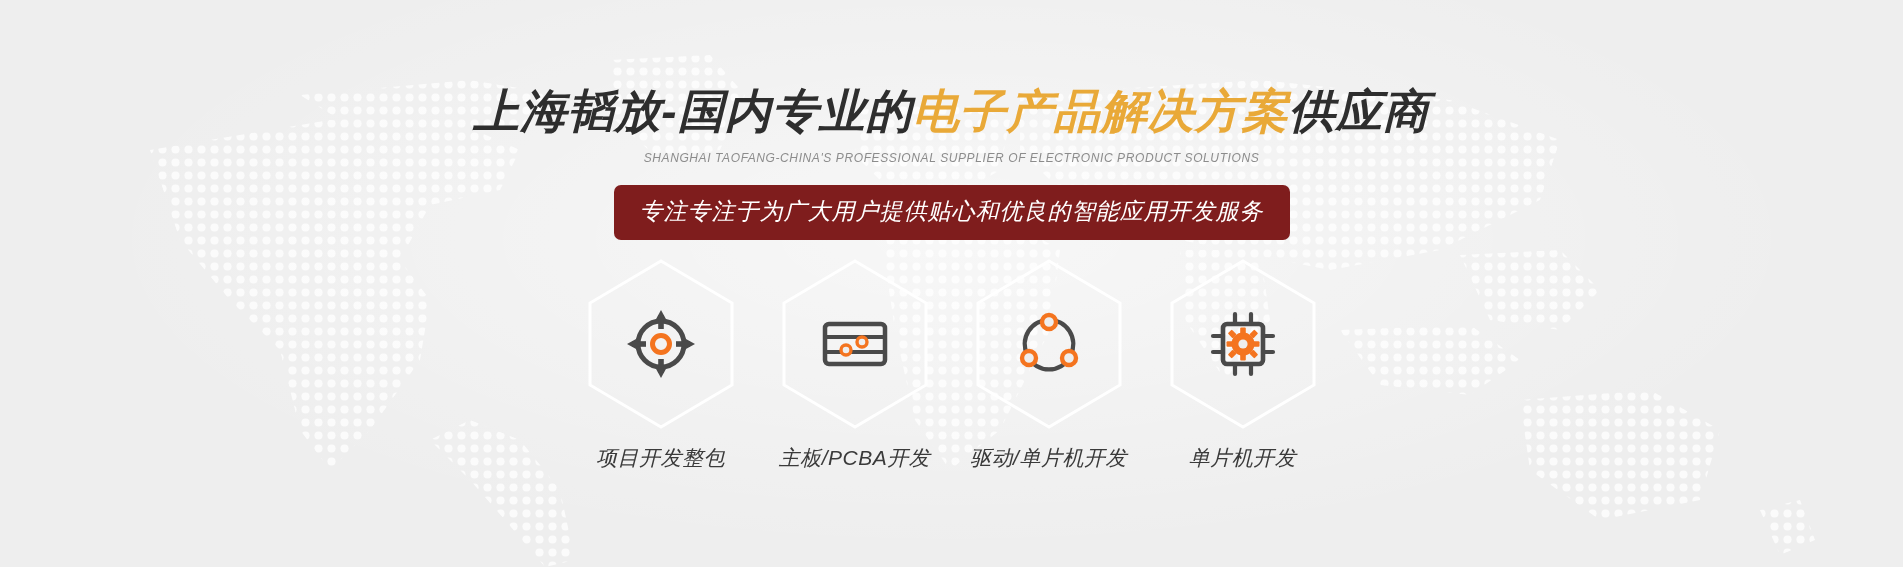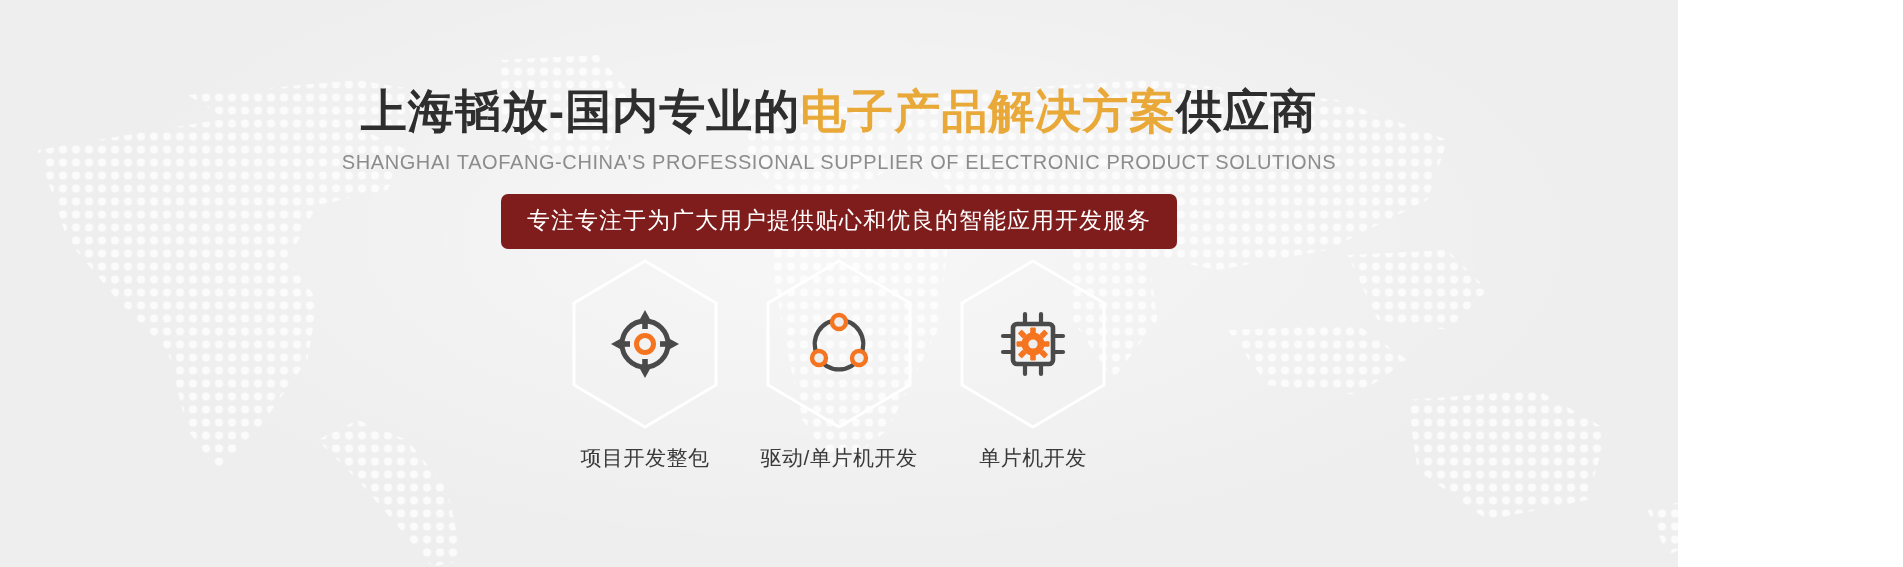--- a/index.html
+++ b/index.html
@@ -3,23 +3,24 @@
 <meta charset="utf-8">
 <style>
   * { margin:0; padding:0; box-sizing:border-box; }
   html, body {
     width:1903px; height:567px;
     overflow:hidden;
     font-family:"Liberation Sans", "DejaVu Sans", sans-serif;
   }
   #banner {
     position:relative;
-    width:1678px; height:567px;
+    width:1903px; height:567px;
     background:#eeeeee;
     overflow:hidden;
+    font-style:italic;
   }
   
   #map-layer {
     position:absolute; inset:0;
     opacity:1;
     pointer-events:none;
   }
   #map-layer svg { display:block; width:100%; height:100%; }
 
   
@@ -41,21 +42,21 @@
     font-weight:bold;
     letter-spacing:1px;
     line-height:1.1;
     color:#2e2e2e;
     white-space:nowrap;
   }
   #headline .hl-accent { color:#e9a938; }
 
   #subhead {
     margin-top:14px;
-    font-size:20px;
+    font-size:12px;
     letter-spacing:0.6px;
     color:#8c8c8c;
     white-space:nowrap;
     font-weight:400;
   }
 
   #badge-row { margin-top:20px; }
   #badge {
     display:inline-block;
     background:#7f1d1d;
@@ -182,20 +183,39 @@
             <rect x="34.2" y="8" width="5.6" height="14" fill="#4a4a4a"></rect>
             <rect x="34.2" y="52" width="5.6" height="14" fill="#4a4a4a"></rect>
             <rect x="8" y="34.2" width="14" height="5.6" fill="#4a4a4a"></rect>
             <rect x="52" y="34.2" width="14" height="5.6" fill="#4a4a4a"></rect>
           </svg>
         </span>
       </div>
       <div class="service-label">项目开发整包</div>
     </div>
 
+    <div class="service">
+      <div class="hex">
+        <svg class="hex-outline" viewBox="0 0 148 172">
+          <polygon points="74,3 145,45 145,127 74,169 3,127 3,45" fill="none" stroke="#ffffff" stroke-width="3"></polygon>
+        </svg>
+        <span class="glyph">
+          <svg viewBox="0 0 74 74">
+            <rect x="7" y="17" width="60" height="40" rx="4" fill="none" stroke="#4a4a4a" stroke-width="4.5"></rect>
+            <line x1="9" y1="30" x2="65" y2="30" stroke="#4a4a4a" stroke-width="4"></line>
+            <line x1="9" y1="45" x2="65" y2="45" stroke="#4a4a4a" stroke-width="4"></line>
+            <line x1="41" y1="30" x2="41" y2="36" stroke="#4a4a4a" stroke-width="4"></line>
+            <line x1="27" y1="45" x2="27" y2="39" stroke="#4a4a4a" stroke-width="4"></line>
+            <circle cx="44" cy="35" r="5" fill="#eeeeee" stroke="#f4741f" stroke-width="3.4"></circle>
+            <circle cx="28" cy="43" r="5" fill="#eeeeee" stroke="#f4741f" stroke-width="3.4"></circle>
+          </svg>
+        </span>
+      </div>
+      <div class="service-label">主板/PCBA开发</div>
+    </div>
 
 
     <div class="service">
       <div class="hex">
         <svg class="hex-outline" viewBox="0 0 148 172">
           <polygon points="74,3 145,45 145,127 74,169 3,127 3,45" fill="none" stroke="#ffffff" stroke-width="3"></polygon>
         </svg>
         <span class="glyph">
           <svg viewBox="0 0 74 74">
             <path d="M37 13 A24 24 0 0 1 58.8 47.5" fill="none" stroke="#4a4a4a" stroke-width="4.4" stroke-linecap="round"></path>

